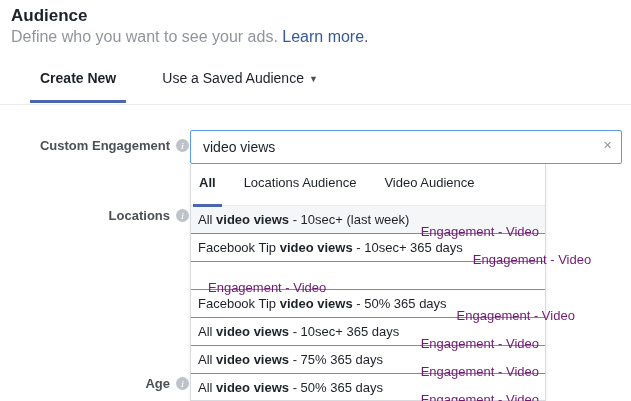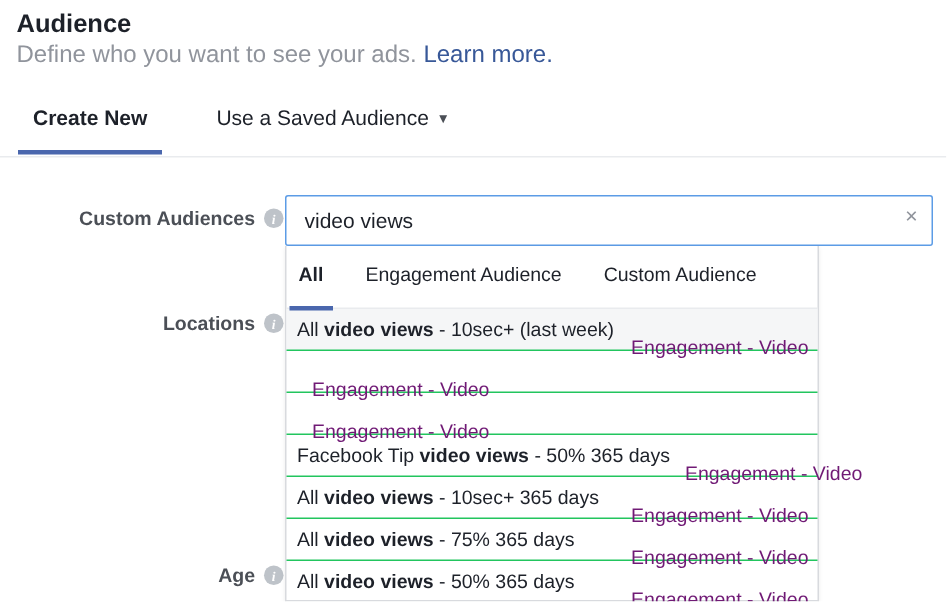--- a/index.html
+++ b/index.html
@@ -17,21 +17,21 @@
   .title {
     position: absolute; left: 11px; top: 6px;
     font-size: 17px; font-weight: bold; color: #1d2129;
   }
   .subtitle {
     position: absolute; left: 11px; top: 28px;
     font-size: 16px; color: #90949c;
   }
   .learn-more { color: #385898; cursor: pointer; }
   
-  .tabbar { position: absolute; left: 12px; top: 70px; display: flex; gap: 26px; }
+  .tabbar { position: absolute; left: 30px; top: 70px; display: flex; gap: 26px; }
   .tab {
     font-size: 14px; padding: 0 10px 14px 10px; cursor: pointer; color: #1d2129;
   }
   .tab.active { font-weight: bold; border-bottom: 3px solid #4a67ad; }
   .tab .caret { font-size: 9px; color: #4b4f56; margin-left: 5px; vertical-align: 1px; }
   .tab-divider {
     position: absolute; left: 0; right: 0; top: 104px;
     height: 1px; background: #e9ebee;
   }
   
@@ -104,47 +104,48 @@
   <div class="title">Audience</div>
   <div class="subtitle"><span>Define who you want to see your ads. </span><span class="learn-more">Learn more.</span></div>
 
   <div class="tabbar">
     <div class="tab active">Create New</div>
     <div class="tab"><span>Use a Saved Audience</span><span class="caret">▼</span></div>
   </div>
   <div class="tab-divider"></div>
 
   <div class="field-label label-custom-audiences">
-    <span>Custom Audiences</span>
+    <span>Custom Engagement</span>
     <span class="info-icon">i</span>
   </div>
   <div class="field-label label-locations">
     <span>Locations</span>
     <span class="info-icon">i</span>
   </div>
   <div class="field-label label-age">
     <span>Age</span>
     <span class="info-icon">i</span>
   </div>
 
   <input class="search-input" type="text" value="video views" style="">
   <span class="clear-icon">✕</span>
 
   <div class="dropdown">
     <div class="dd-tabs">
       <div class="dd-tab active">All</div>
-      <div class="dd-tab">Engagement Audience</div>
-      <div class="dd-tab">Custom Audience</div>
+      <div class="dd-tab">Locations Audience</div>
+      <div class="dd-tab">Video Audience</div>
     </div>
     <div class="dd-rows">
       <div class="dd-row highlighted">
         <span><span>All </span><span class="match">video views</span><span> - 10sec+ (last week)</span></span>
         <span class="meta">Engagement - Video</span>
       </div>
       <div class="dd-row">
+        <span><span>Facebook Tip </span><span class="match">video views</span><span> - 10sec+ 365 days</span></span>
         <span class="meta">Engagement - Video</span>
       </div>
       <div class="dd-row">
         <span class="meta">Engagement - Video</span>
       </div>
       <div class="dd-row">
         <span><span>Facebook Tip </span><span class="match">video views</span><span> - 50% 365 days</span></span>
         <span class="meta">Engagement - Video</span>
       </div>
       <div class="dd-row">

